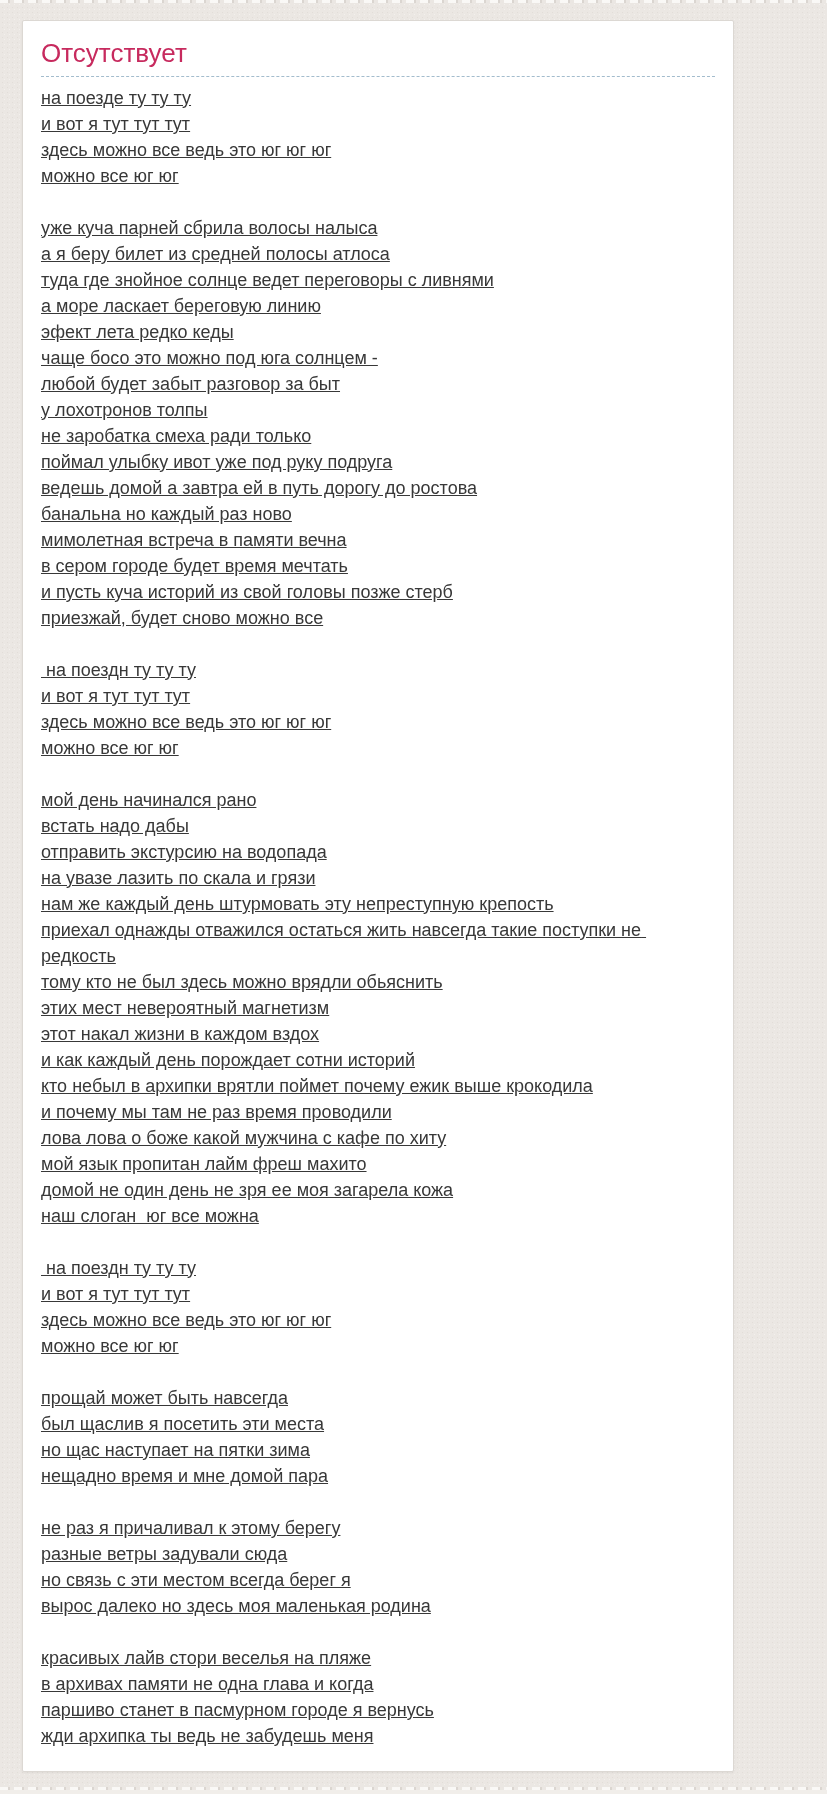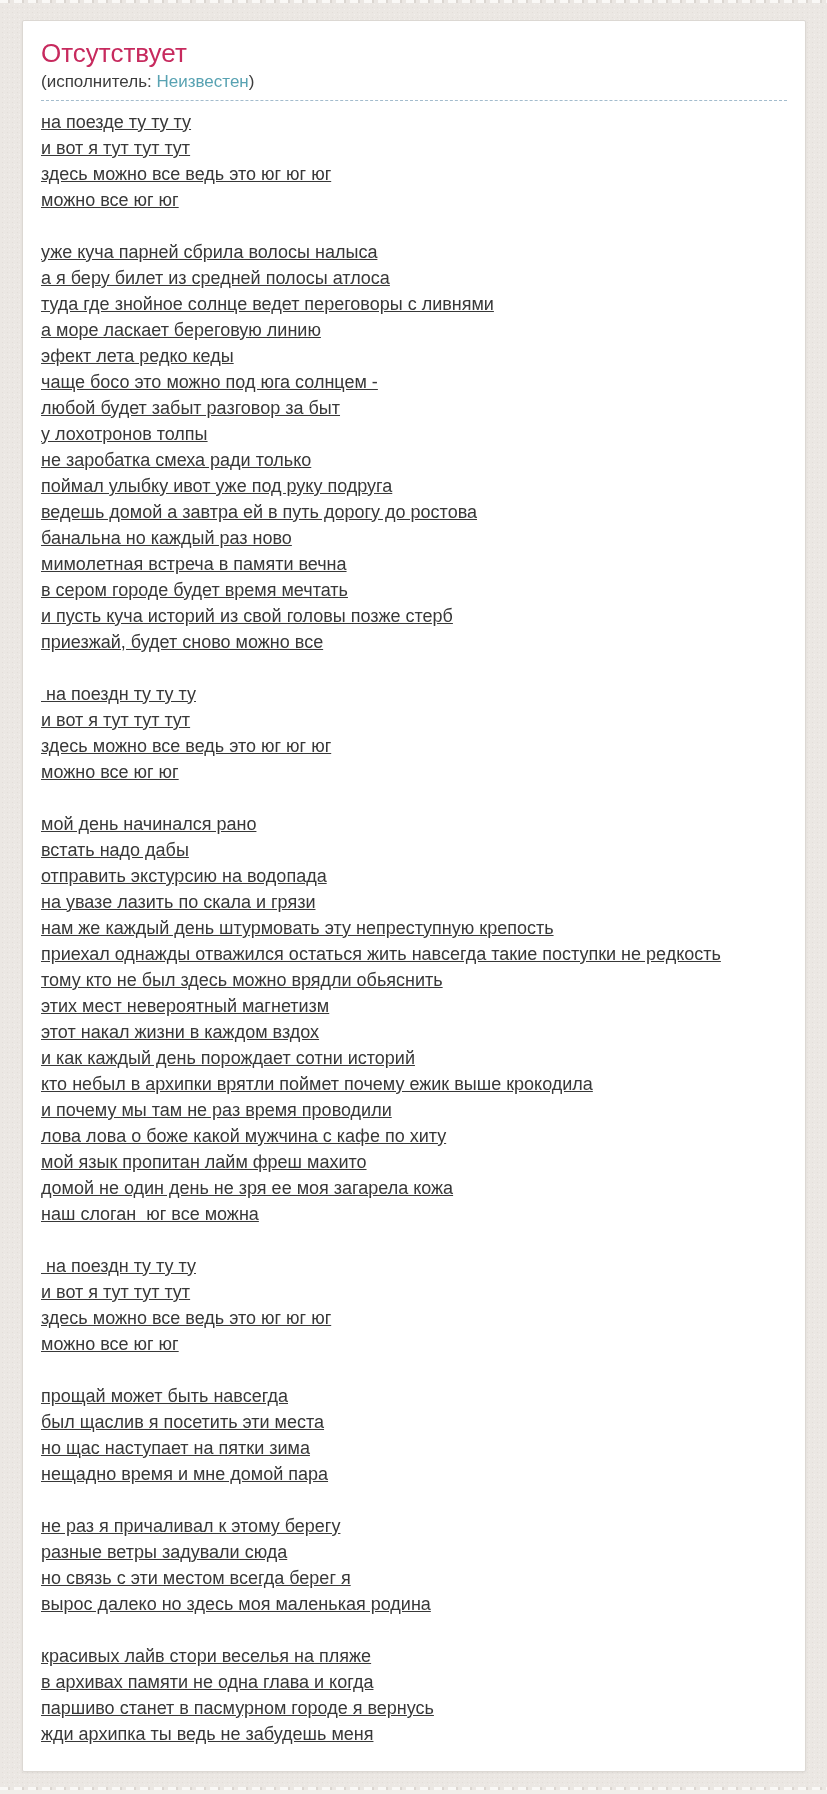--- a/index.html
+++ b/index.html
@@ -37,21 +37,21 @@
   .footer-strip {
     position: absolute;
     left: 0; bottom: 0;
     width: 827px; height: 4px;
     background: #f1eeea;
   }
   .card {
     position: absolute;
     left: 22px;
     top: 20px;
-    width: 784px;
+    width: 712px;
     height: 1752px;
     box-sizing: border-box;
     background: #ffffff;
     border: 1px solid #dcd8d3;
     border-radius: 2px;
     box-shadow: 0 1px 3px rgba(0,0,0,0.05);
     padding: 16px 18px 0 18px;
   }
   .song-header {
     border-bottom: 1px dashed #a3bccd;
@@ -86,21 +86,20 @@
 </style>
 </head>
 <body>
 
 <div class="page">
   <div class="edge-dashes top"></div>
 
   <div class="card">
     <div class="song-header">
       <h1 class="song-title">Отсутствует</h1>
-      <div class="artist-line"><span>(исполнитель: </span><a class="artist-link">Неизвестен</a><span>)</span></div>
     </div>
 
     <div class="lyrics">на поезде ту ту ту
 и вот я тут тут тут
 здесь можно все ведь это юг юг юг
 можно все юг юг
 
 уже куча парней сбрила волосы налыса
 а я беру билет из средней полосы атлоса
 туда где знойное солнце ведет переговоры с ливнями

